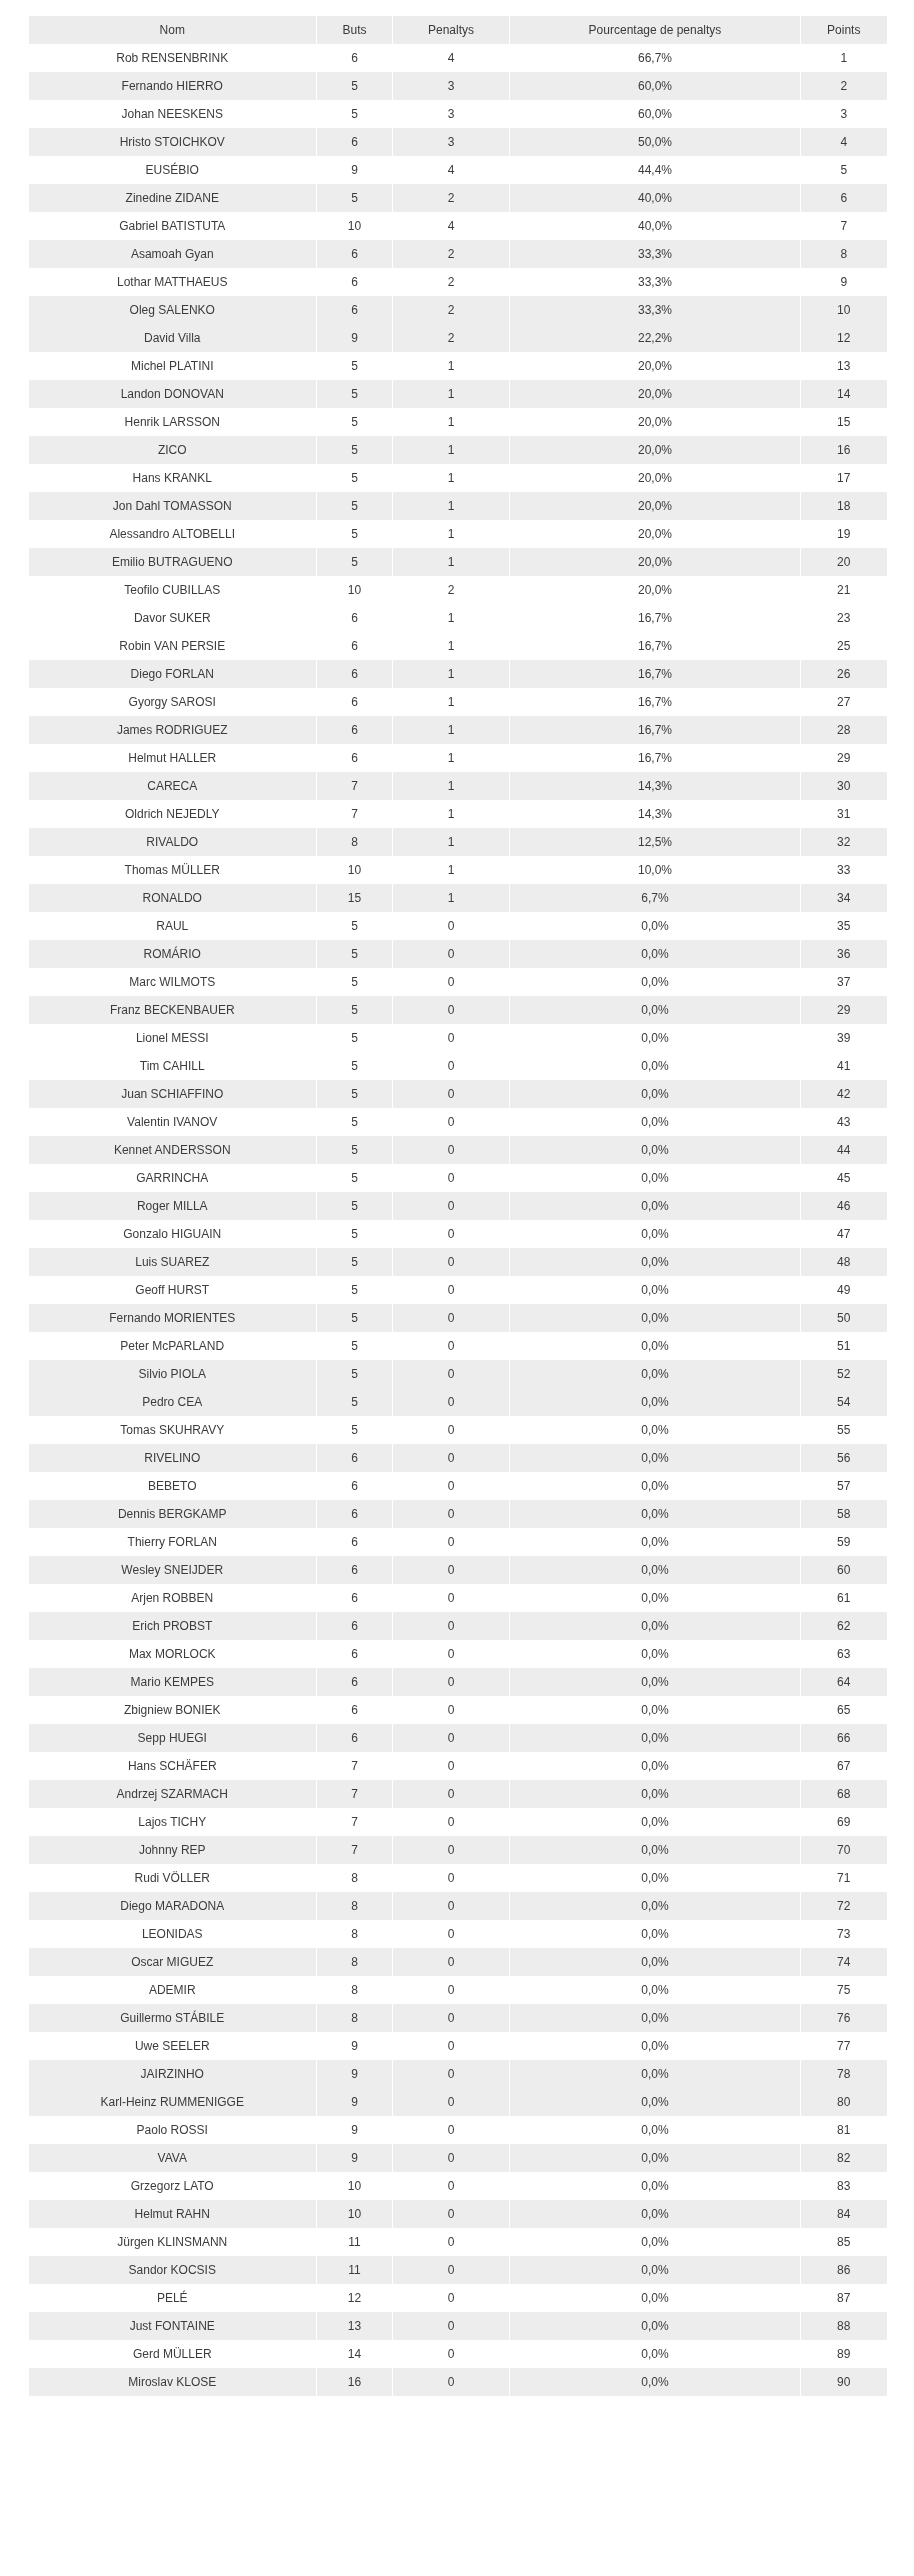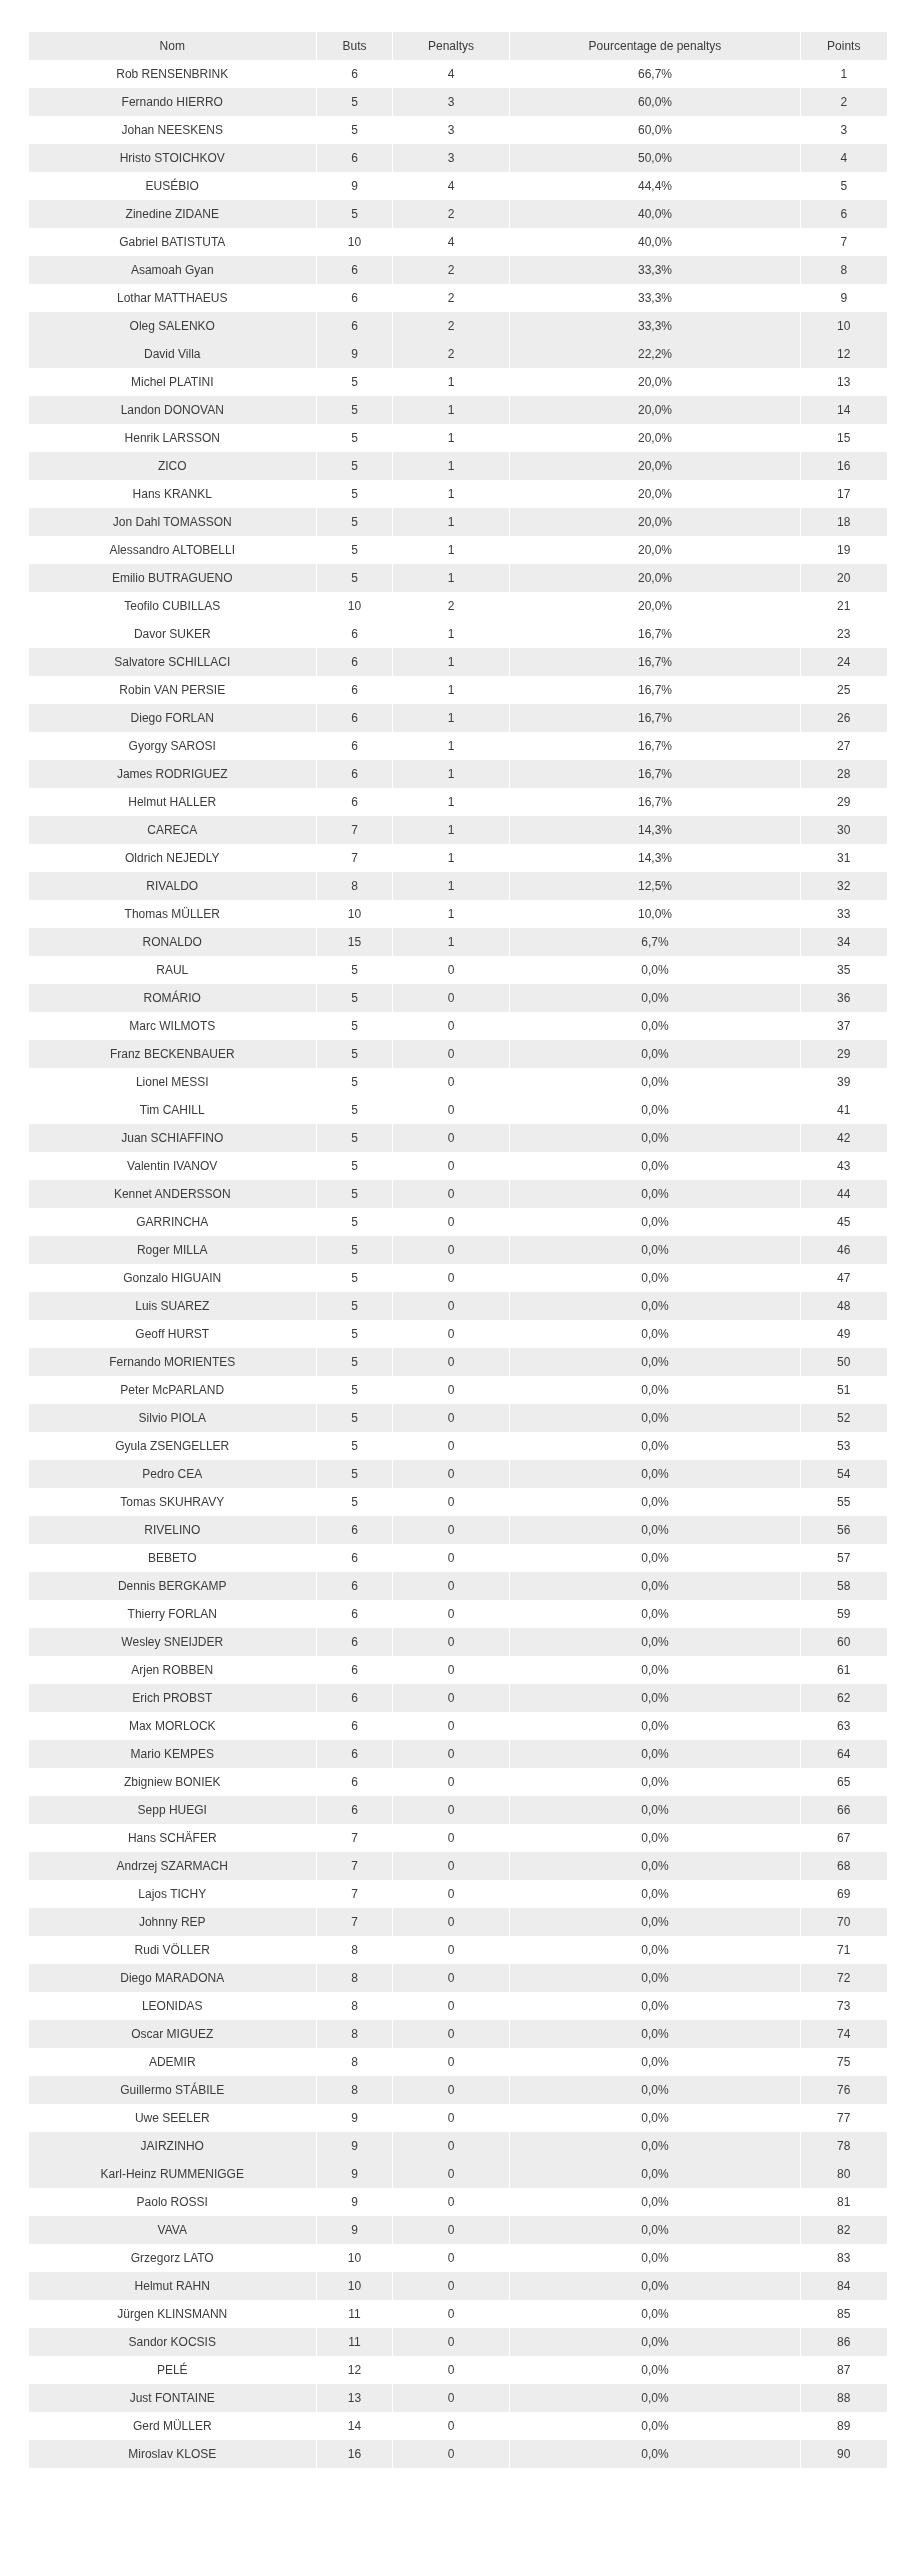--- a/index.html
+++ b/index.html
@@ -12,21 +12,21 @@
     width: 915px;
     min-height: 2576px;
     color: #333333;
     -webkit-font-smoothing: antialiased;
   }
   #page {
     width: 915px;
     min-height: 2576px;
     background: #ffffff;
     box-sizing: border-box;
-    padding-top: 32px;
+    padding-top: 16px;
   }
   table.stats {
     border-collapse: collapse;
     width: 858px;
     margin: 0 auto;
     table-layout: fixed;
   }
   table.stats col.c-nom     { width: 288px; }
   table.stats col.c-buts    { width: 76px; }
   table.stats col.c-pen     { width: 117px; }
@@ -224,27 +224,20 @@
           <td>20,0%</td>
           <td>21</td>
         </tr>
         <tr class="odd">
           <td>Davor SUKER</td>
           <td>6</td>
           <td>1</td>
           <td>16,7%</td>
           <td>23</td>
         </tr>
-        <tr class="even">
-          <td>Salvatore SCHILLACI</td>
-          <td>6</td>
-          <td>1</td>
-          <td>16,7%</td>
-          <td>24</td>
-        </tr>
         <tr class="odd">
           <td>Robin VAN PERSIE</td>
           <td>6</td>
           <td>1</td>
           <td>16,7%</td>
           <td>25</td>
         </tr>
         <tr class="even">
           <td>Diego FORLAN</td>
           <td>6</td>
@@ -419,27 +412,20 @@
           <td>0</td>
           <td>0,0%</td>
           <td>51</td>
         </tr>
         <tr class="even">
           <td>Silvio PIOLA</td>
           <td>5</td>
           <td>0</td>
           <td>0,0%</td>
           <td>52</td>
-        </tr>
-        <tr class="odd">
-          <td>Gyula ZSENGELLER</td>
-          <td>5</td>
-          <td>0</td>
-          <td>0,0%</td>
-          <td>53</td>
         </tr>
         <tr class="even">
           <td>Pedro CEA</td>
           <td>5</td>
           <td>0</td>
           <td>0,0%</td>
           <td>54</td>
         </tr>
         <tr class="odd">
           <td>Tomas SKUHRAVY</td>

